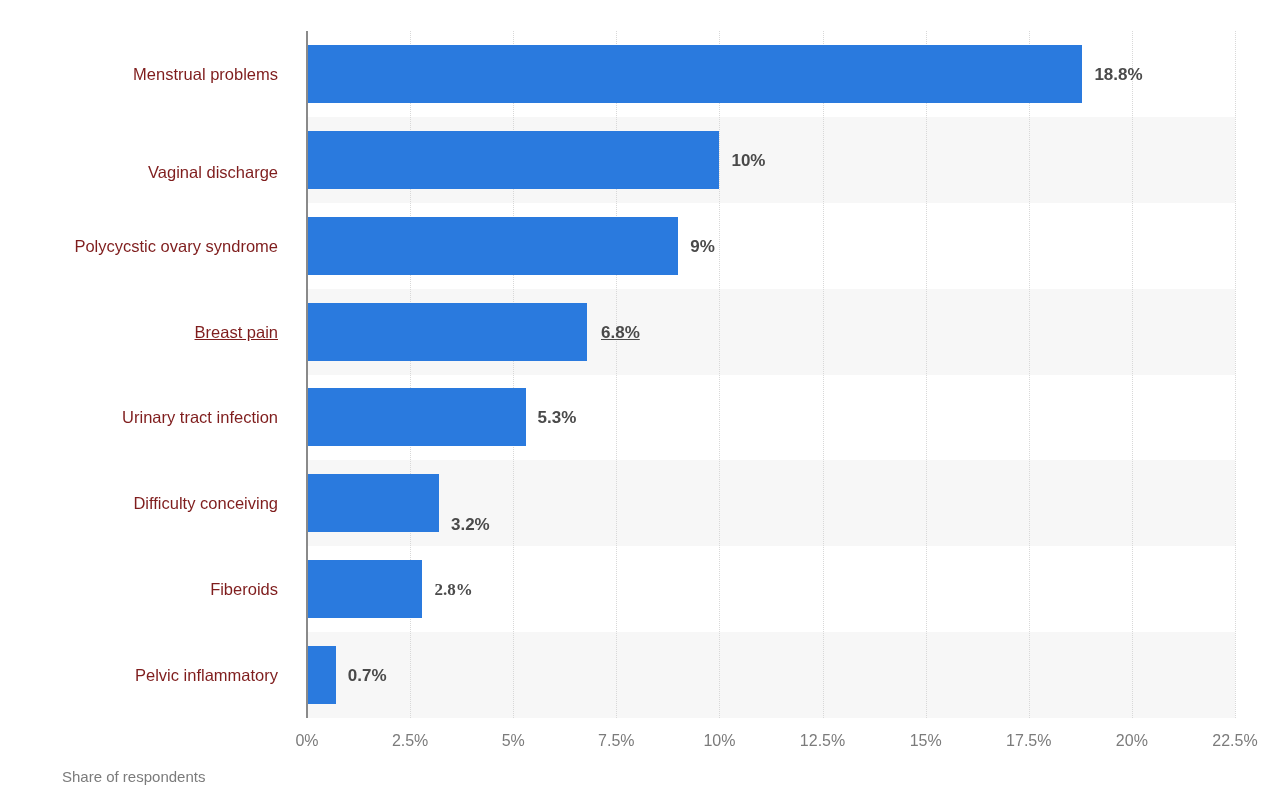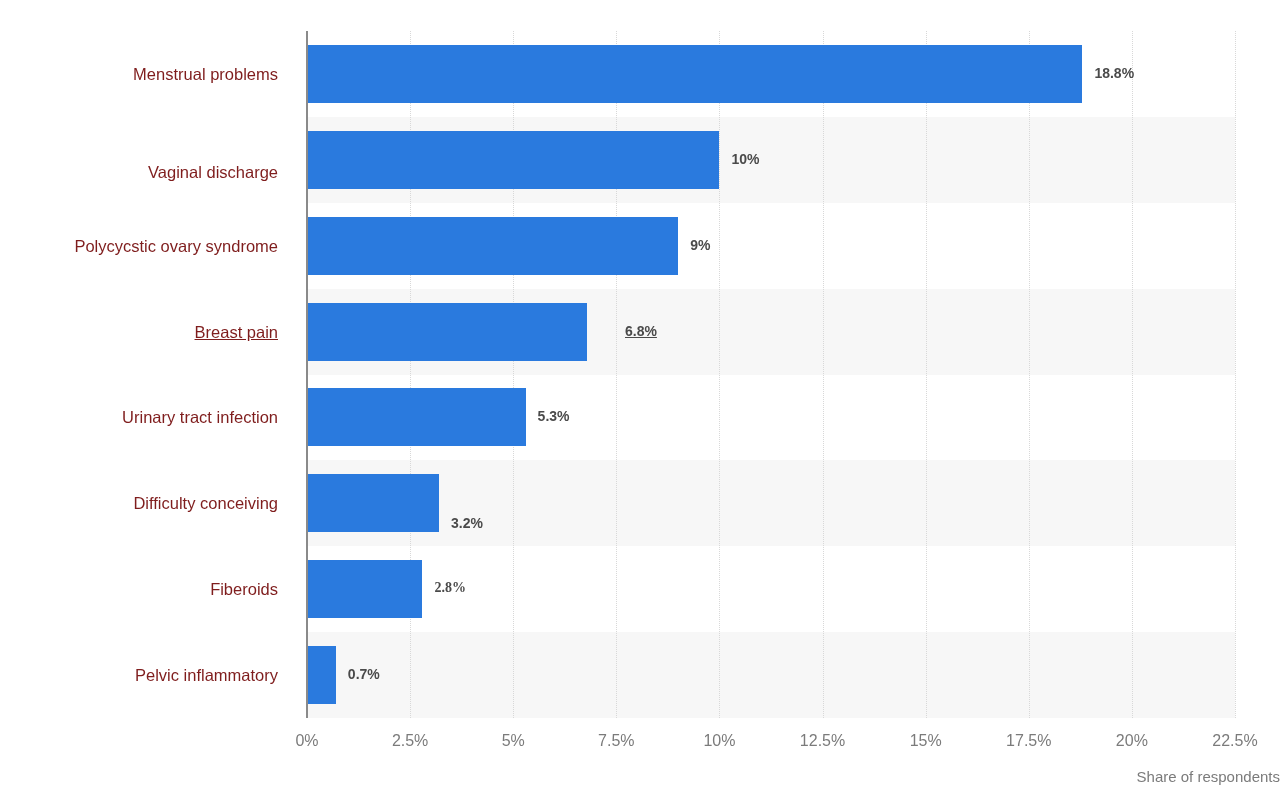--- a/index.html
+++ b/index.html
@@ -58,21 +58,21 @@
 
   .bar {
     position: absolute;
     left: 0;
     background: #2a7ade;
     height: 58px;
   }
 
   .bar-value {
     position: absolute;
-    font-size: 14px;
+    font-size: 17px;
     font-weight: bold;
     color: #4a4a4a;
     white-space: nowrap;
     line-height: 1;
   }
 
   .cat-label {
     position: absolute;
     right: 1002px;       
     font-size: 16.5px;
@@ -89,21 +89,21 @@
     white-space: nowrap;
     line-height: 1;
     transform: translateX(-50%);
   }
 
   #x-axis-title {
     position: absolute;
     top: 768px;
     left: 0;
     width: 1280px;
-    text-align: right;
+    text-align: left;
     font-size: 15px;
     color: #7b7b7b;
   }
   #x-axis-title span { margin-left: 62px; display: inline-block; }
 </style>
 </head>
 <body>
 
 <div id="chart-root">
 
@@ -147,21 +147,21 @@
       <div class="cat-label" style="top: 409.438px;">Urinary tract infection</div>
       <div class="cat-label" style="top: 495.312px;">Difficulty conceiving</div>
       <div class="cat-label" style="top: 581.188px;">Fiberoids</div>
       <div class="cat-label" style="top: 667.062px;">Pelvic inflammatory</div>
     </div>
 
   <div id="value-labels">
       <div class="bar-value" style="left: 1094.4px; top: 65.9375px;">18.8%</div>
       <div class="bar-value" style="left: 731.444px; top: 151.812px;">10%</div>
       <div class="bar-value" style="left: 690.2px; top: 237.688px;">9%</div>
-      <div class="bar-value" style="left: 625px; top: 323.562px; text-decoration: underline;">6.8%</div>
+      <div class="bar-value" style="left: 601px; top: 323.562px; text-decoration: underline;">6.8%</div>
       <div class="bar-value" style="left: 537.596px; top: 409.438px;">5.3%</div>
       <div class="bar-value" style="left: 450.982px; top: 516px;">3.2%</div>
       <div class="bar-value" style="left: 434.484px; top: 581.188px; font-family: Liberation Serif, serif;">2.8%</div>
       <div class="bar-value" style="left: 347.871px; top: 667.062px;">0.7%</div>
     </div>
 
   <div id="x-ticks">
       <div class="x-tick-label" style="left: 307px;">0%</div>
       <div class="x-tick-label" style="left: 410.111px;">2.5%</div>
       <div class="x-tick-label" style="left: 513.222px;">5%</div>

